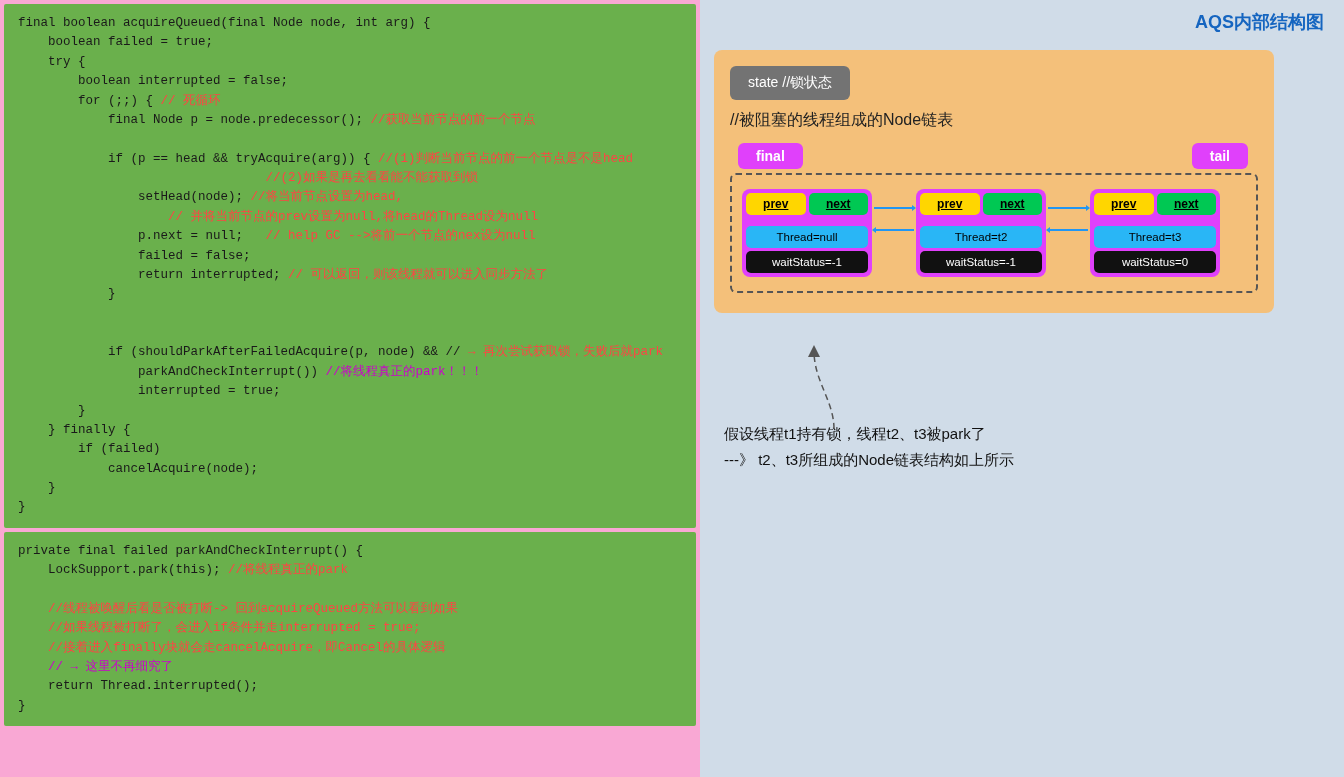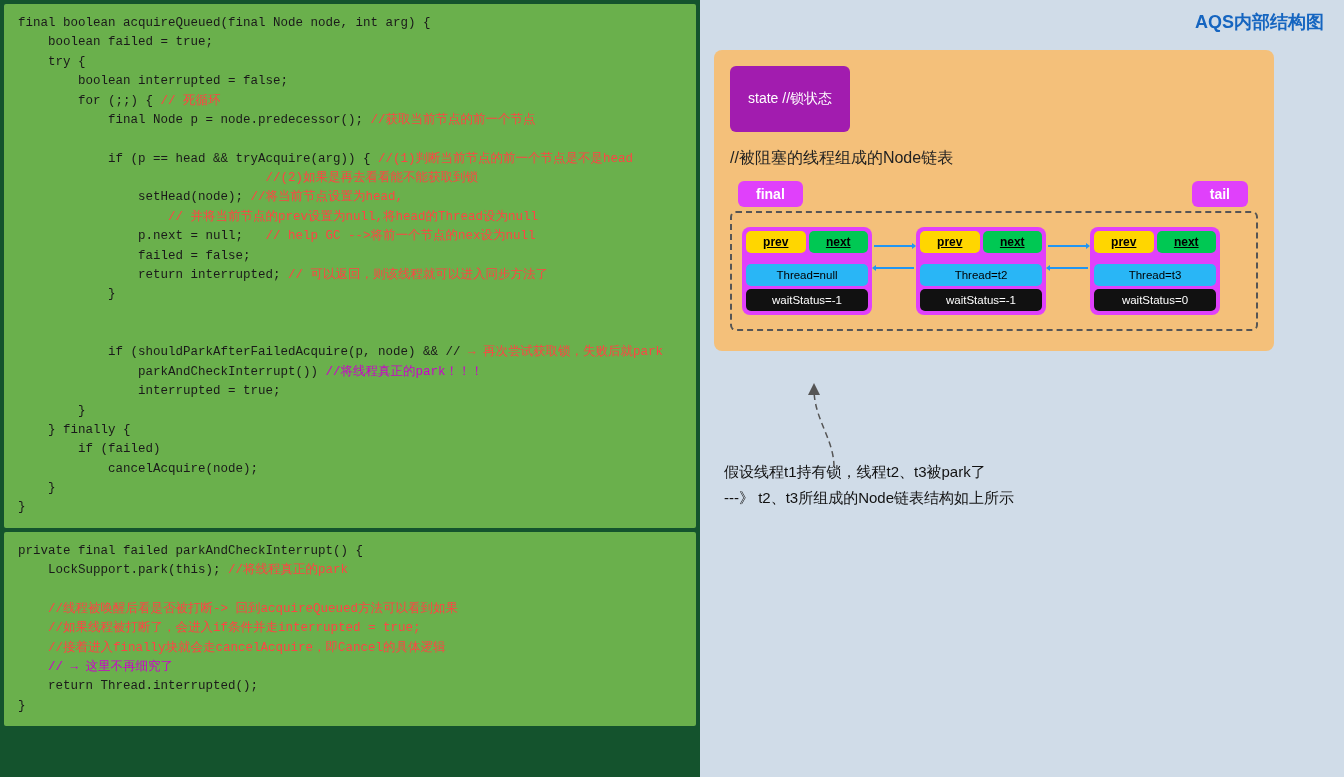--- a/index.html
+++ b/index.html
@@ -17,21 +17,21 @@
       flex: 1;
       gap: 0;
     }
     
     .code-panel {
       width: 700px;
       display: flex;
       flex-direction: column;
       gap: 4px;
       padding: 4px;
-      background: #14532d;
+      background: #f9a8d4;
     }
     .code-block {
       background: #6ab04c;
       padding: 10px 14px;
       border-radius: 2px;
       line-height: 1.55;
       color: #1a1a1a;
       font-size: 12.5px;
     }
     .code-block .cm { color: #ff4444; }
@@ -54,28 +54,28 @@
     }
     .aqs-box {
       background: #f4c07a;
       border-radius: 8px;
       padding: 16px 16px 20px 16px;
       margin-top: 40px;
       width: 560px;
       position: relative;
     }
     .state-btn {
-      background: #a21caf;
+      background: #737373;
       color: white;
       border-radius: 6px;
-      padding: 24px 18px;
+      padding: 8px 18px;
       font-size: 14px;
       font-family: Arial, sans-serif;
       display: inline-block;
-      margin-bottom: 16px;
+      margin-bottom: 10px;
     }
     .chain-label {
       font-size: 16px;
       font-family: Arial, sans-serif;
       color: #222;
       margin-bottom: 12px;
     }
     .node-chain {
       border: 2px dashed #555;
       border-radius: 6px;

